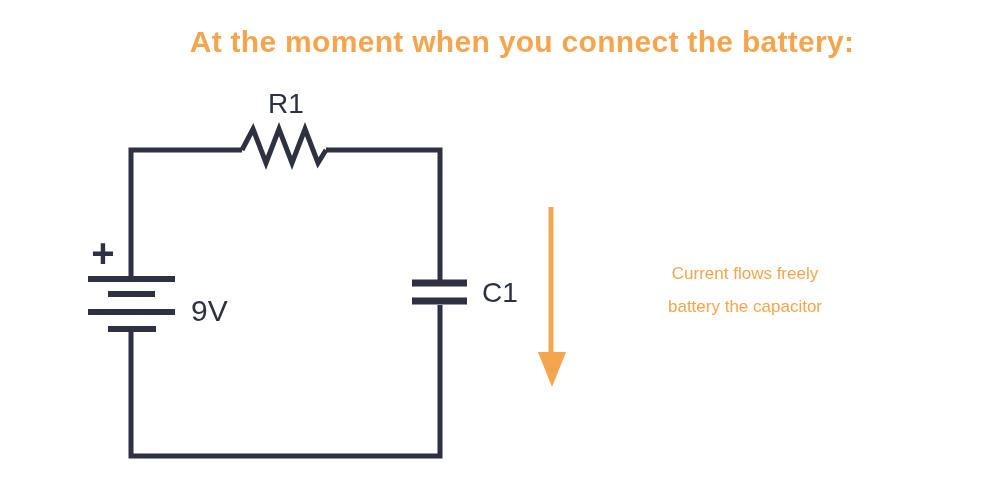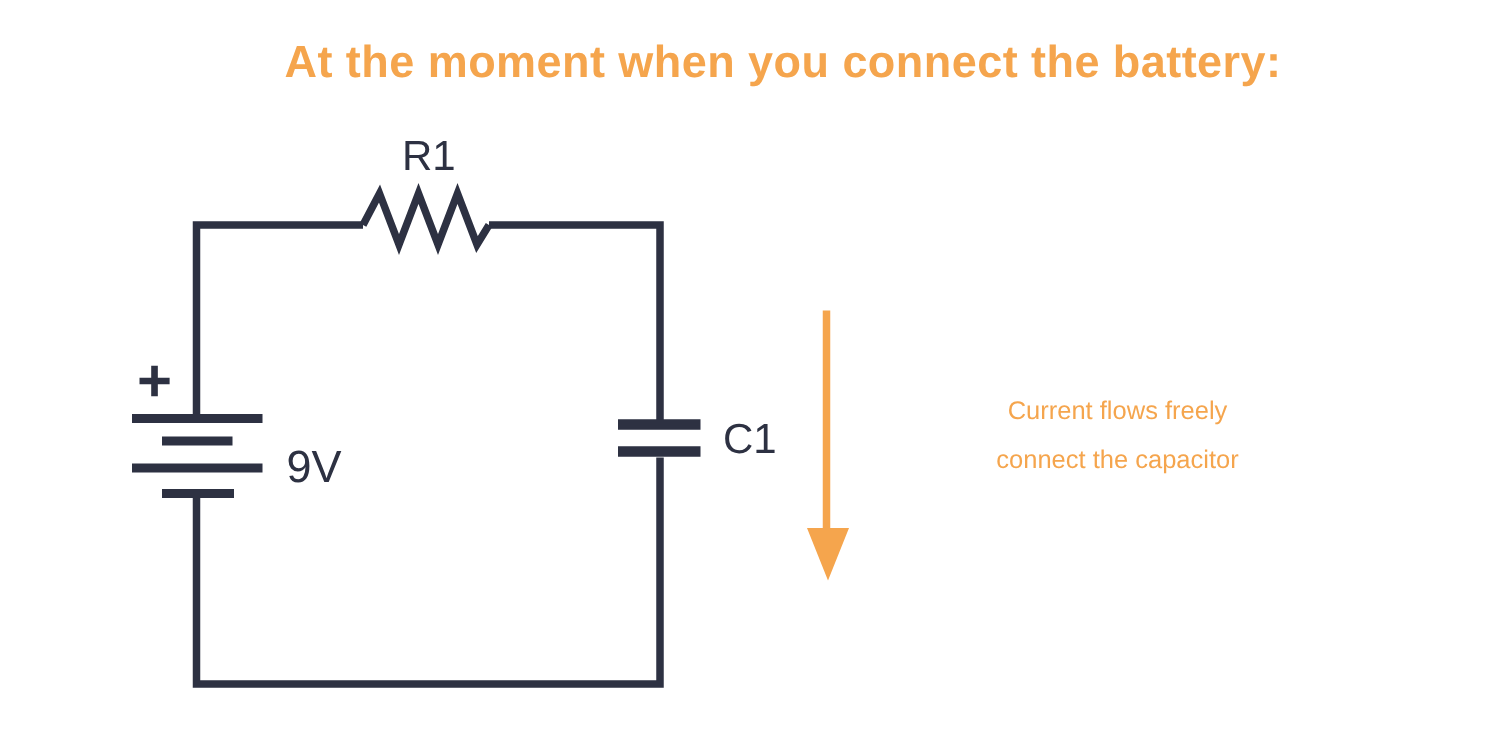--- a/index.html
+++ b/index.html
@@ -113,16 +113,16 @@
     <text class="comp-label" x="482" y="302">C1</text>
 
     <g>
       <line class="arrow-line" x1="551" y1="207" x2="551" y2="356"></line>
       <polygon class="arrow-head" points="538,352 566,352 552,387"></polygon>
     </g>
   </svg>
 
   <div class="note">
     <div>Current flows freely</div>
-    <div>connect the capacitor</div>
+    <div>battery the capacitor</div>
   </div>
 
 </div>
 
 </body></html>

